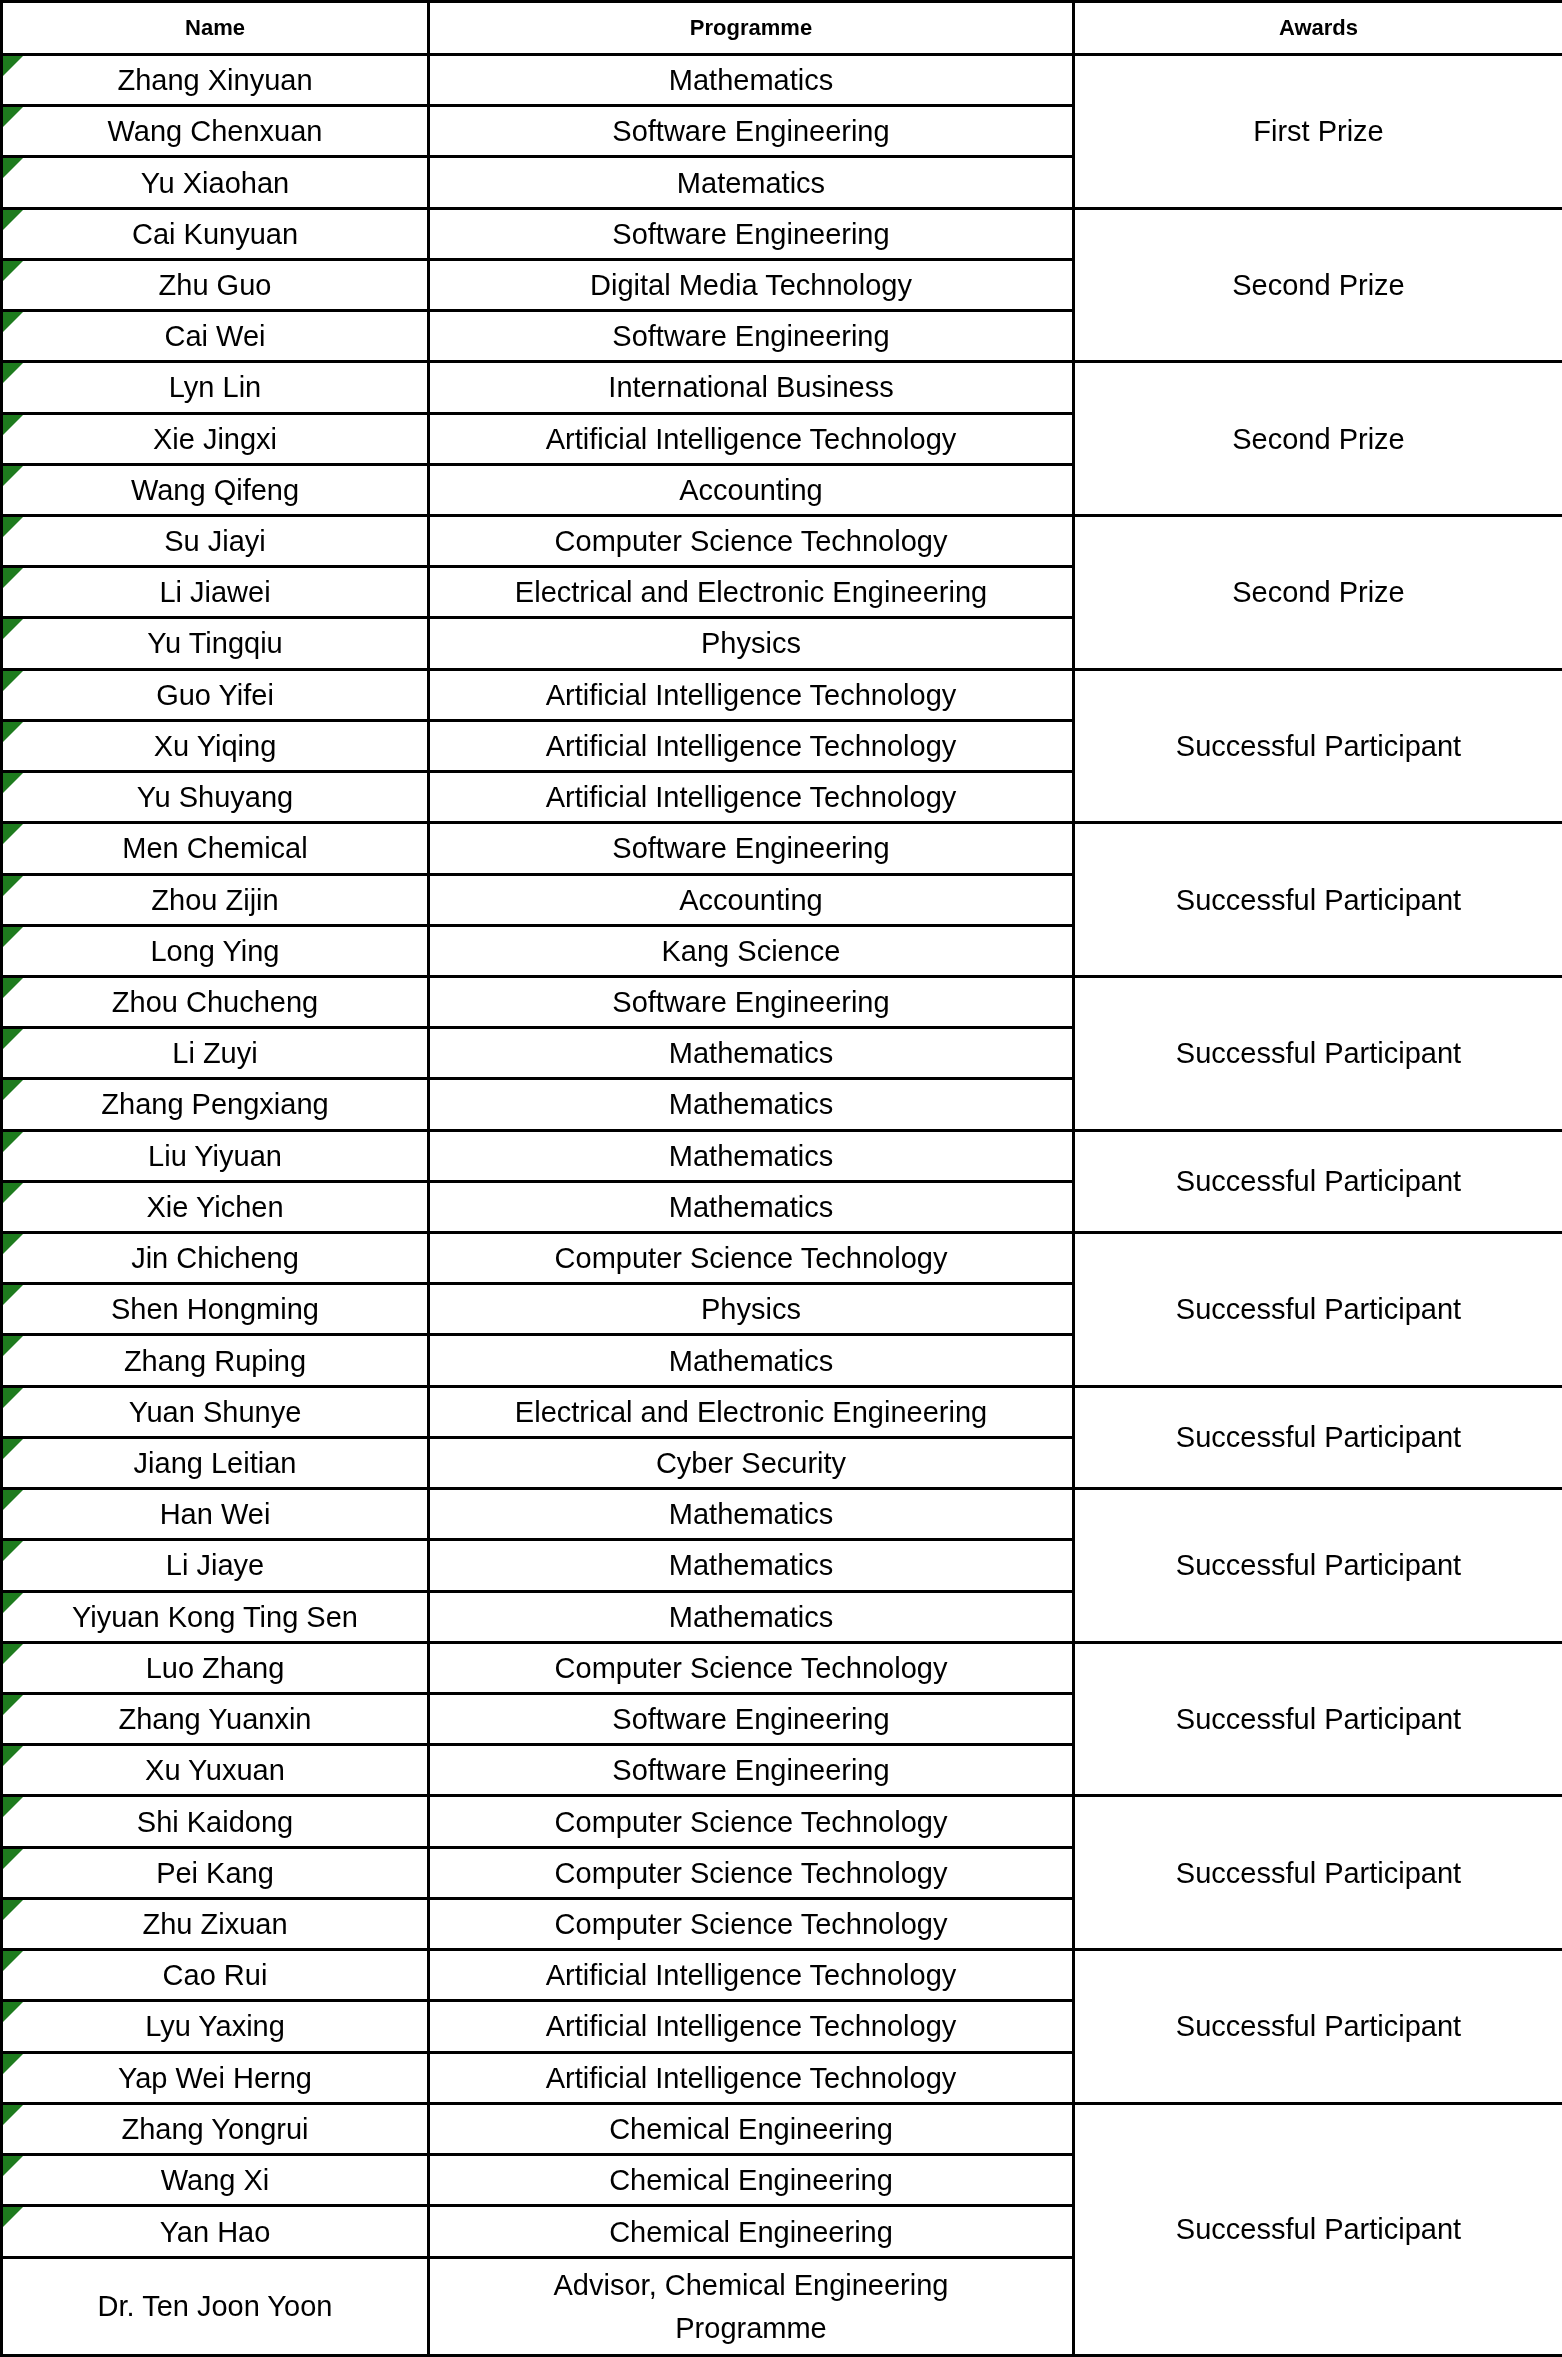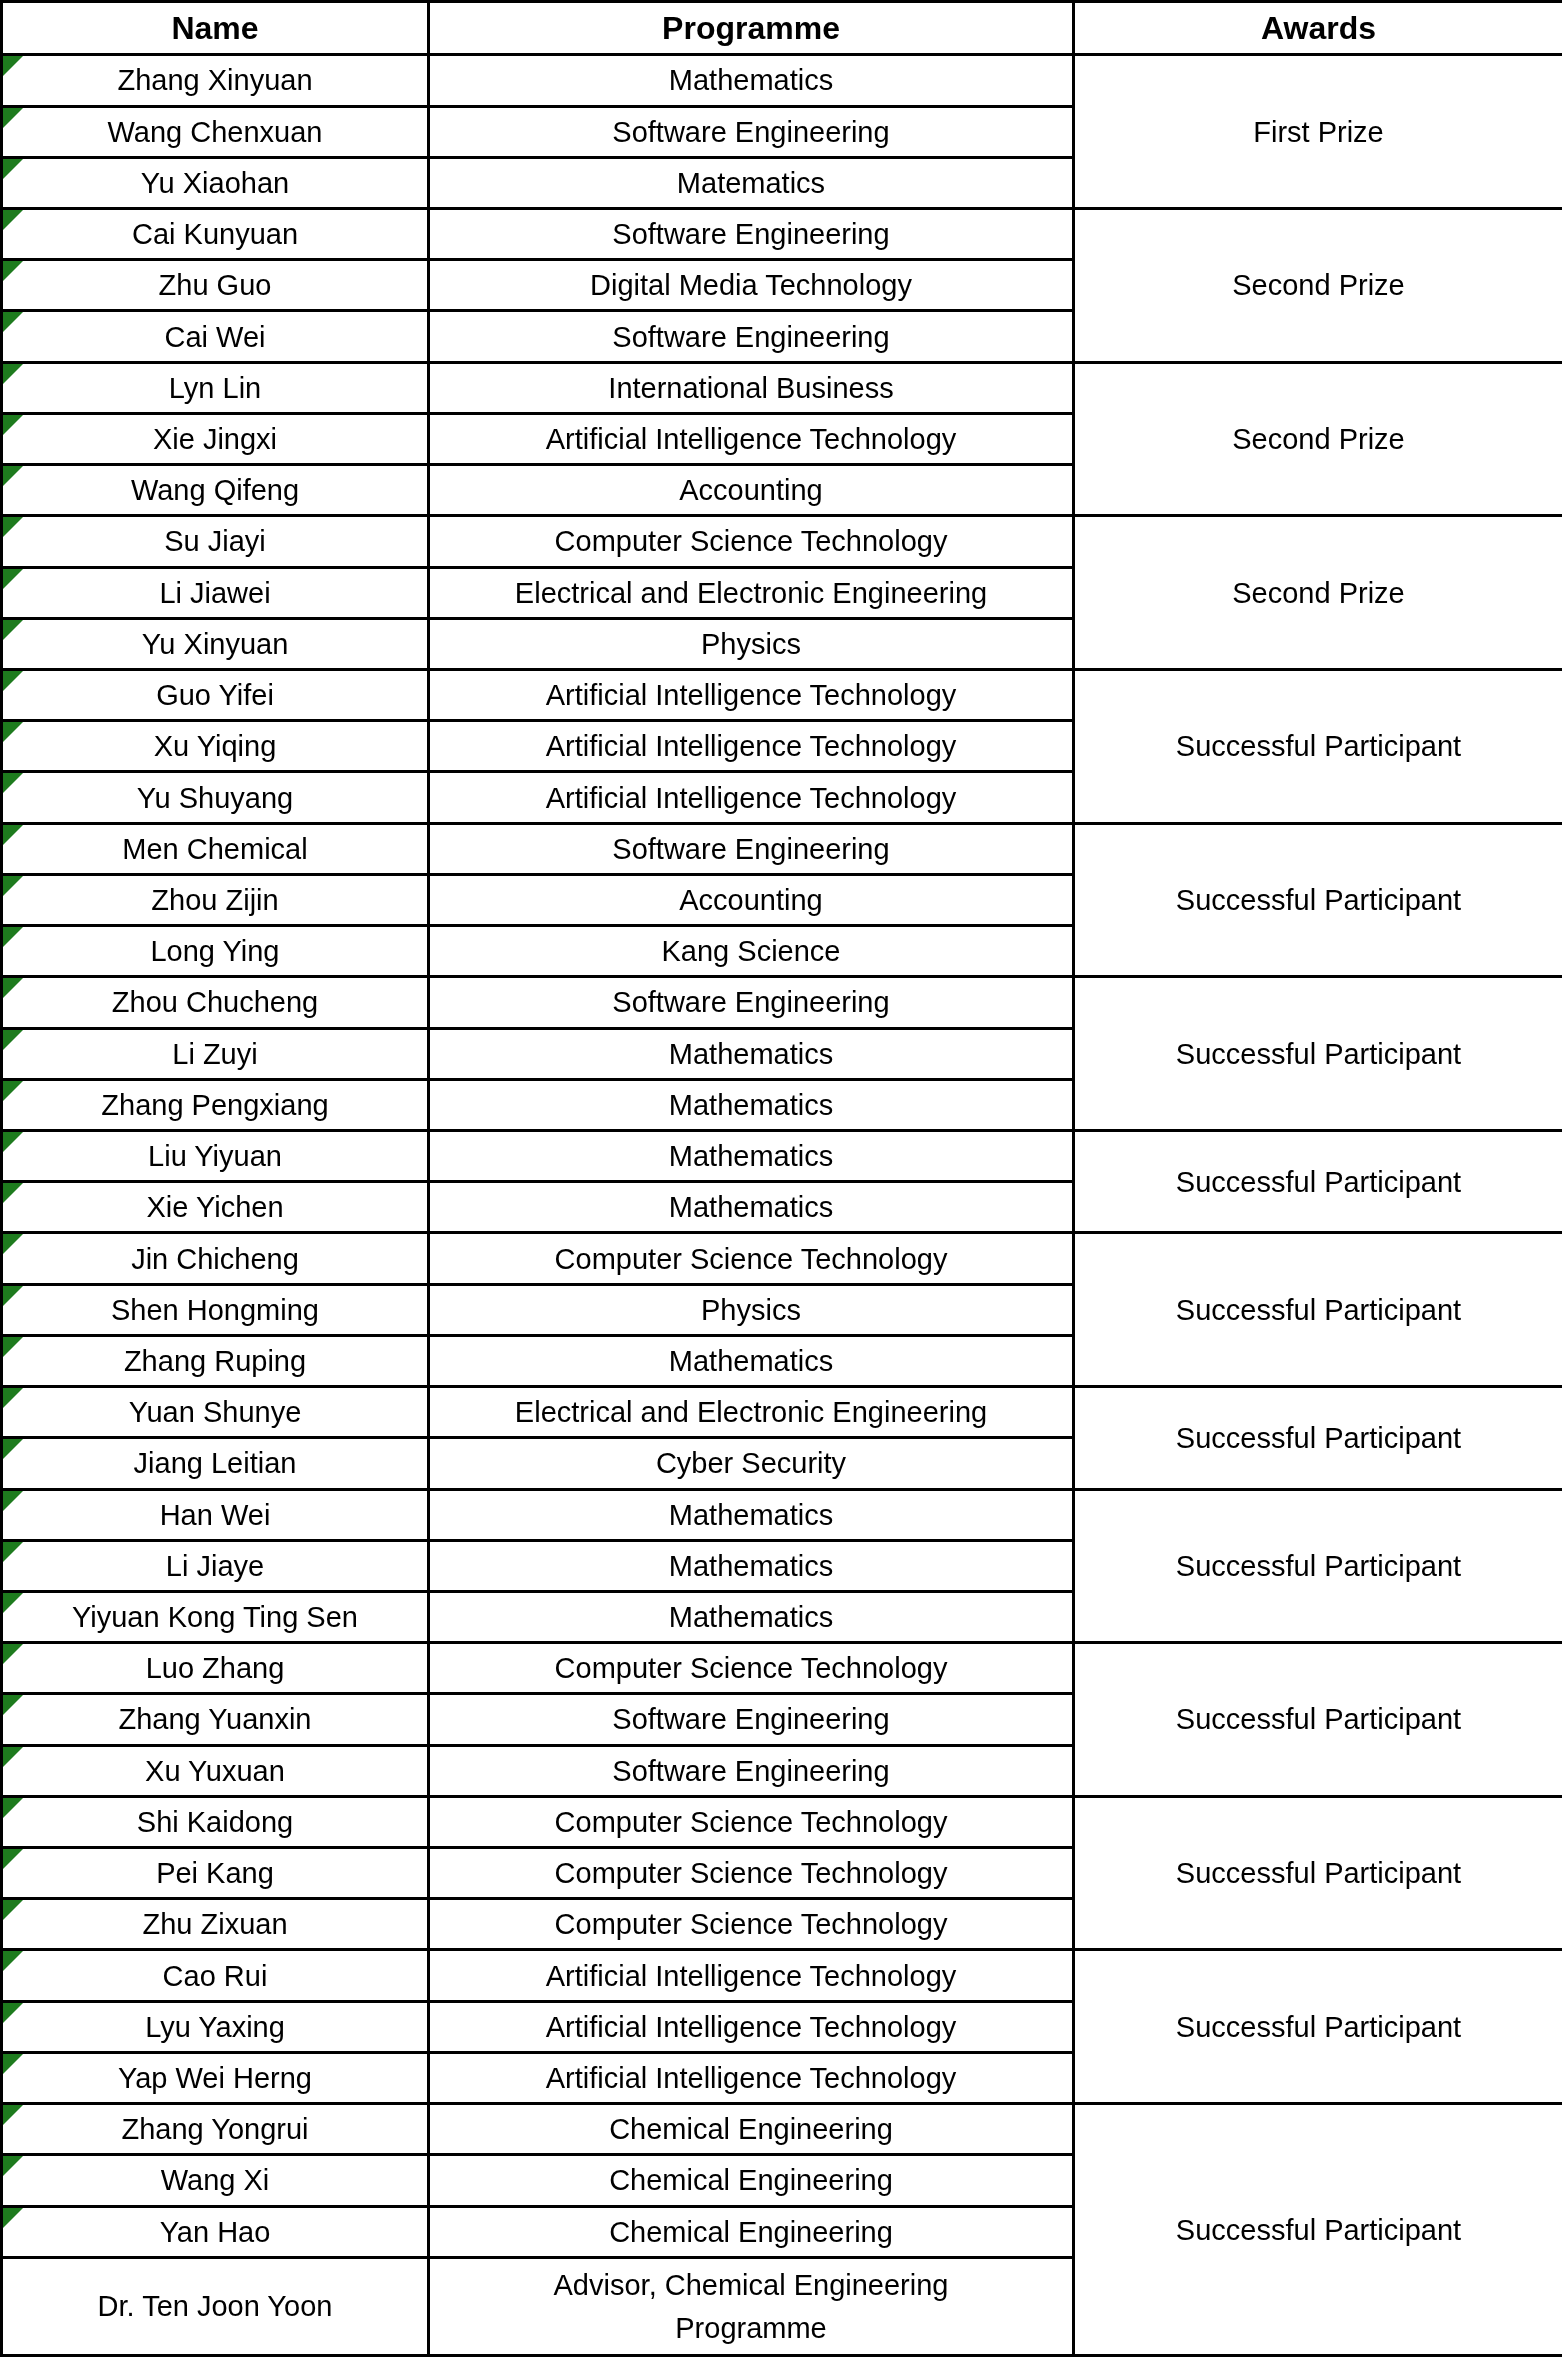--- a/index.html
+++ b/index.html
@@ -23,21 +23,21 @@
     border: 3px solid var(--grid);
     text-align: center;
     vertical-align: middle;
     font-size: 29px;
     line-height: 1.45;
     padding: 2px 8px;
     position: relative;
     overflow: hidden;
   }
   thead tr { height: 53px; }
-  th { font-weight: bold; font-size: 32px; text-align: center; }
+  th { font-weight: bold; font-size: 22px; text-align: center; }
   tbody tr:last-child { height: 98px; }
   td.prog { white-space: pre-line; }
   .flag {
     position: absolute;
     top: 0; left: 0;
     width: 0; height: 0;
     border-top: 20px solid var(--flag);
     border-right: 20px solid transparent;
     pointer-events: none;
   }
@@ -101,21 +101,21 @@
       <tr>
         <td><span class="flag"></span><span>Su Jiayi</span></td>
         <td class="prog">Computer Science Technology</td>
         <td rowspan="3">Second Prize</td>
       </tr>
       <tr>
         <td><span class="flag"></span><span>Li Jiawei</span></td>
         <td class="prog">Electrical and Electronic Engineering</td>
       </tr>
       <tr>
-        <td><span class="flag"></span><span>Yu Xinyuan</span></td>
+        <td><span class="flag"></span><span>Yu Tingqiu</span></td>
         <td class="prog">Physics</td>
       </tr>
       <tr>
         <td><span class="flag"></span><span>Guo Yifei</span></td>
         <td class="prog">Artificial Intelligence Technology</td>
         <td rowspan="3">Successful Participant</td>
       </tr>
       <tr>
         <td><span class="flag"></span><span>Xu Yiqing</span></td>
         <td class="prog">Artificial Intelligence Technology</td>

